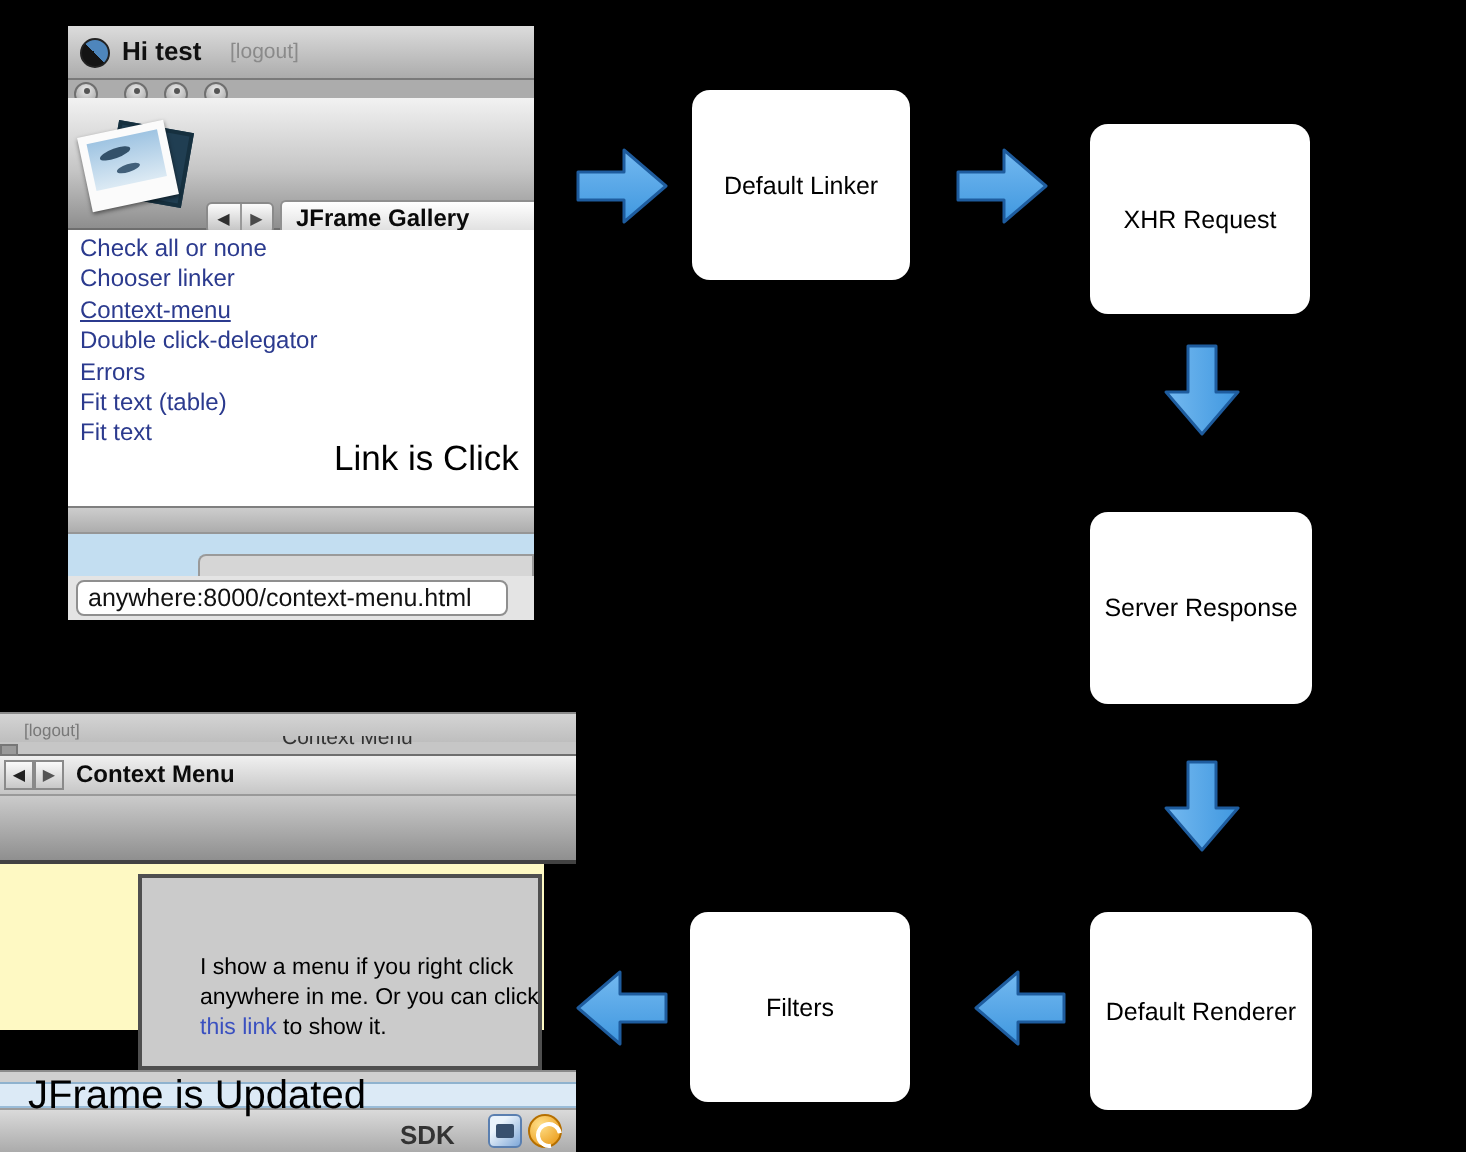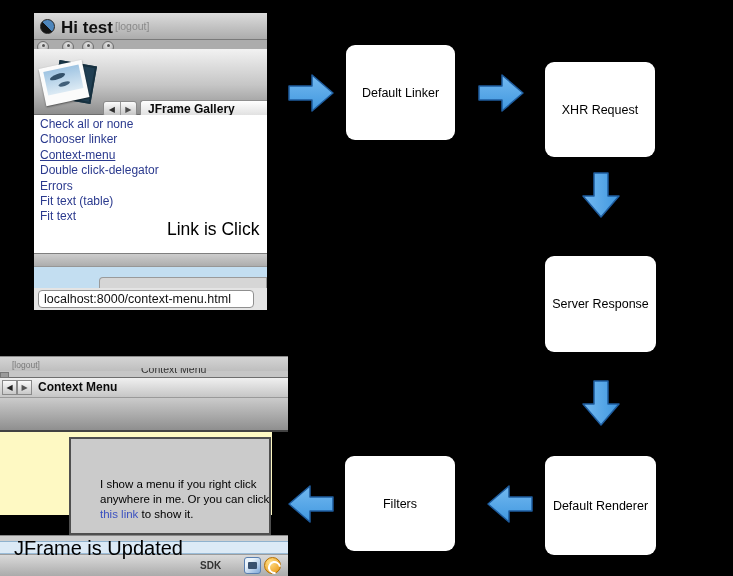--- a/index.html
+++ b/index.html
@@ -26,21 +26,21 @@
   .ann-link-clicked{position:absolute;left:133px;top:206px;font-size:17.5px;color:#000;white-space:nowrap;}
   .ann-jframe-updated{position:absolute;left:14px;top:181px;font-size:20px;font-weight:500;color:#000;
                       white-space:nowrap;z-index:30;}
 
   
   #gallery-window{position:absolute;left:34px;top:13px;width:233px;height:297px;overflow:hidden;background:#fff;}
   .g-titlebar{position:absolute;left:0;top:0;width:233px;height:27px;
               background:linear-gradient(#DCDCDC,#ACACAC);border-bottom:1px solid #7A7A7A;box-sizing:border-box;}
   .app-icon{position:absolute;left:6px;top:6px;width:15px;height:15px;border-radius:50%;
             background:linear-gradient(to bottom left,#4E86BC 50%,#141414 50%);border:1px solid #222;box-sizing:border-box;}
-  .g-title{position:absolute;left:27px;top:5px;font-size:17px;font-weight:bold;color:#101010;}
+  .g-title{position:absolute;left:27px;top:5px;font-size:13px;font-weight:bold;color:#101010;}
   .g-logout{position:absolute;left:81px;top:7px;font-size:10.5px;color:#8A8A8A;}
   .g-circles{position:absolute;left:0;top:27px;width:233px;height:9px;background:#ACACAC;overflow:hidden;}
   .g-circle{position:absolute;top:1px;width:12px;height:12px;border-radius:50%;
             background:radial-gradient(circle at 50% 30%,#ECECEC,#9A9A9A);border:1px solid #6F6F6F;box-sizing:border-box;}
   .g-circle i{position:absolute;left:4px;top:2px;width:3px;height:3px;border-radius:50%;background:#555;}
   .g-toolbar{position:absolute;left:0;top:36px;width:233px;height:66px;
              background:linear-gradient(#F2F2F2 0%,#C6C6C6 55%,#8E8E8E 100%);
              border-bottom:1px solid #6E6E6E;box-sizing:border-box;}
   .photo-icon{position:absolute;left:6px;top:8px;width:60px;height:54px;}
   .photo-back{position:absolute;left:16px;top:6px;width:34px;height:34px;background:#203E52;
@@ -97,21 +97,21 @@
   .menu-panel{position:absolute;left:69px;top:5px;width:202px;height:98px;background:#CBCBCB;
               border:2px solid #4F4F4F;box-sizing:border-box;}
   .menu-text{position:absolute;left:29px;top:38px;font-size:11.5px;line-height:15px;color:#000;white-space:nowrap;}
   .menu-link{color:#3A50C0;}
   .c-graystrip{position:absolute;left:0;top:179px;width:288px;height:6px;background:#CFCFCF;
                border-top:1px solid #8A8A8A;box-sizing:border-box;}
   .c-statusbar{position:absolute;left:0;top:185px;width:288px;height:13px;background:#DCEAF6;
                border-top:1px solid #8FB2CE;border-bottom:1px solid #9ABCD8;box-sizing:border-box;}
   .c-bottombar{position:absolute;left:0;top:198px;width:288px;height:22px;
                background:linear-gradient(#DADADA,#ABABAB);border-top:1px solid #9C9C9C;box-sizing:border-box;}
-  .sdk-label{position:absolute;left:200px;top:5px;font-size:10px;font-weight:bold;color:#333;}
+  .sdk-label{position:absolute;left:200px;top:5px;font-size:13px;font-weight:bold;color:#333;}
   .icon-photo-sm{position:absolute;left:244px;top:2px;width:17px;height:17px;border-radius:3px;
                  background:linear-gradient(135deg,#EAF3FB 30%,#7FA8D9);border:1px solid #5A7FB0;box-sizing:border-box;}
   .icon-photo-sm i{position:absolute;left:3px;top:4px;width:9px;height:7px;background:#38506E;border-radius:1px;}
   .icon-swirl{position:absolute;left:264px;top:2px;width:17px;height:17px;border-radius:50%;
               background:radial-gradient(circle at 35% 30%,#FFE08A,#E8920B);border:1px solid #B56F00;box-sizing:border-box;}
   .icon-swirl i{position:absolute;left:3px;top:3px;width:9px;height:9px;border:2px solid #fff;
                 border-right-color:transparent;border-radius:50%;transform:rotate(35deg);}
 </style>
 </head>
 <body>
@@ -208,21 +208,21 @@
       <span class="link-item">Errors</span>
       <span class="link-item">Fit text (table)</span>
       <span class="link-item">Fit text</span>
     </div>
   </div>
   <div class="ann-link-clicked">Link is Click</div>
   <div class="g-graybar"></div>
   <div class="g-bluestrip"></div>
   <div class="g-tab"></div>
   <div class="g-sheet">
-    <div class="url-field">localhost:8000/context-menu.html</div>
+    <div class="url-field">anywhere:8000/context-menu.html</div>
   </div>
 </div>
 
 <div id="context-window">
   <div class="c-titlebar">
     <span class="c-logout">[logout]</span>
   </div>
   <div class="c-headstrip"></div>
   <span class="c-icon-sliver"></span>
   <div class="crop-heading">

